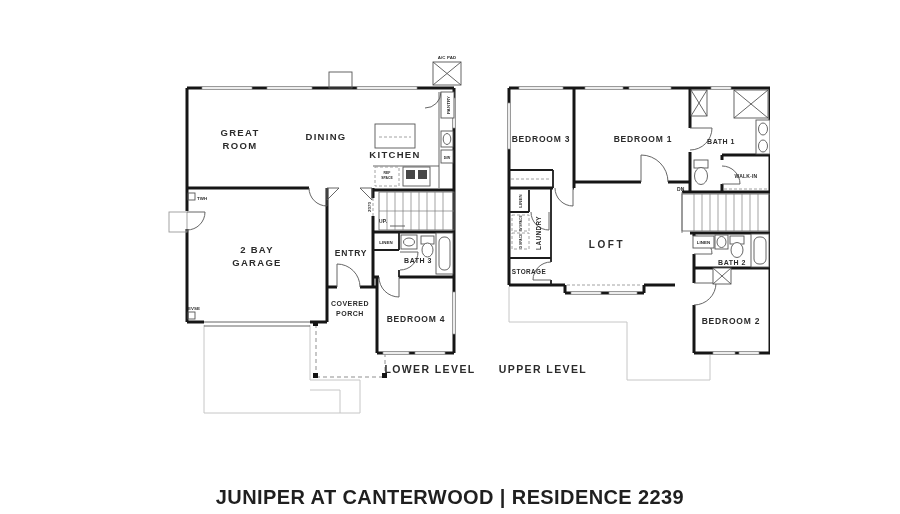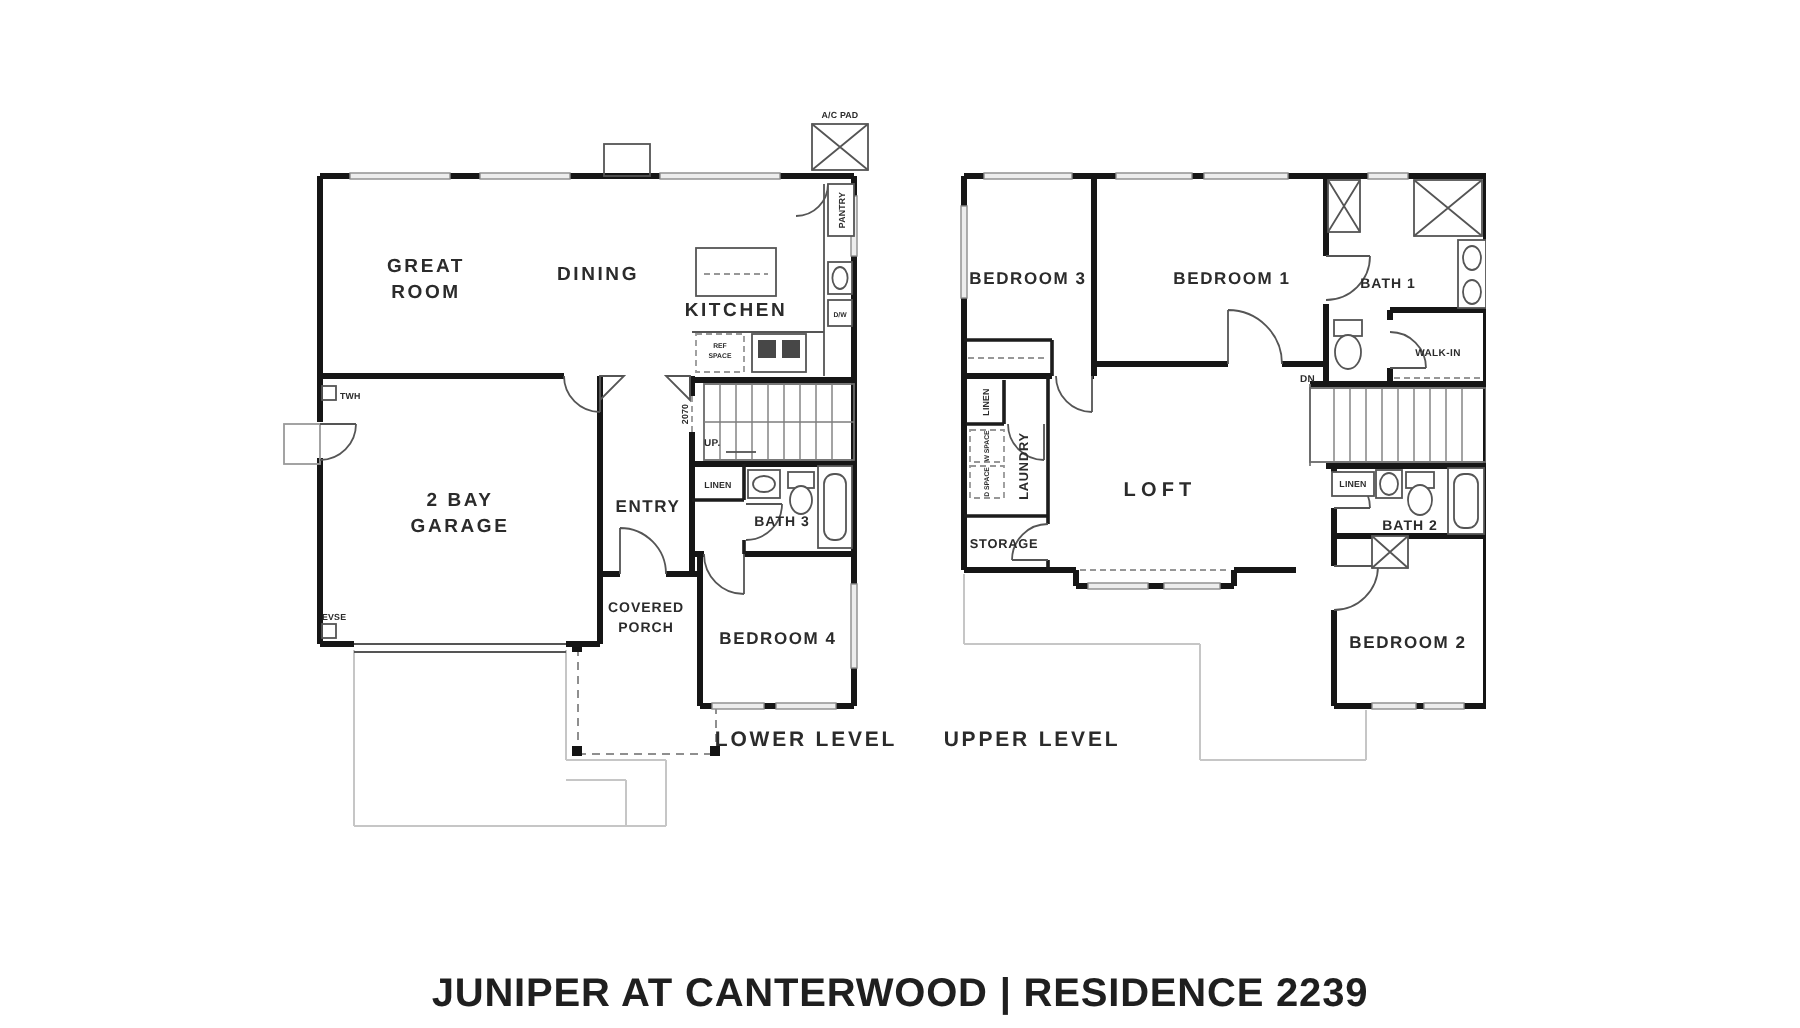--- a/index.html
+++ b/index.html
@@ -1,17 +1,17 @@
 <!DOCTYPE html>
 <html><head>
 <meta charset="utf-8">
 <style>
   html,body{margin:0;padding:0;background:#fff;}
   #canvas{position:relative;width:743px;height:514px;background:#ffffff;overflow:hidden;
-          font-family:"Liberation Sans",sans-serif;}
+          font-family:"Liberation Sans",sans-serif;padding-left:27px;}
   svg text{fill:#2b2b2b;font-family:"Liberation Sans",sans-serif;font-weight:600;}
   .lbl{text-anchor:middle;}
   .st{text-anchor:start;}
   .t9{font-size:9.5px;letter-spacing:1.3px;}
   .t8{font-size:8.5px;letter-spacing:.8px;}
   .t7{font-size:7px;letter-spacing:.5px;}
   .t6{font-size:6.4px;letter-spacing:.4px;}
   .t5{font-size:5px;letter-spacing:.2px;}
   .t4{font-size:4.4px;letter-spacing:.1px;}
   .t3{font-size:3.4px;}

